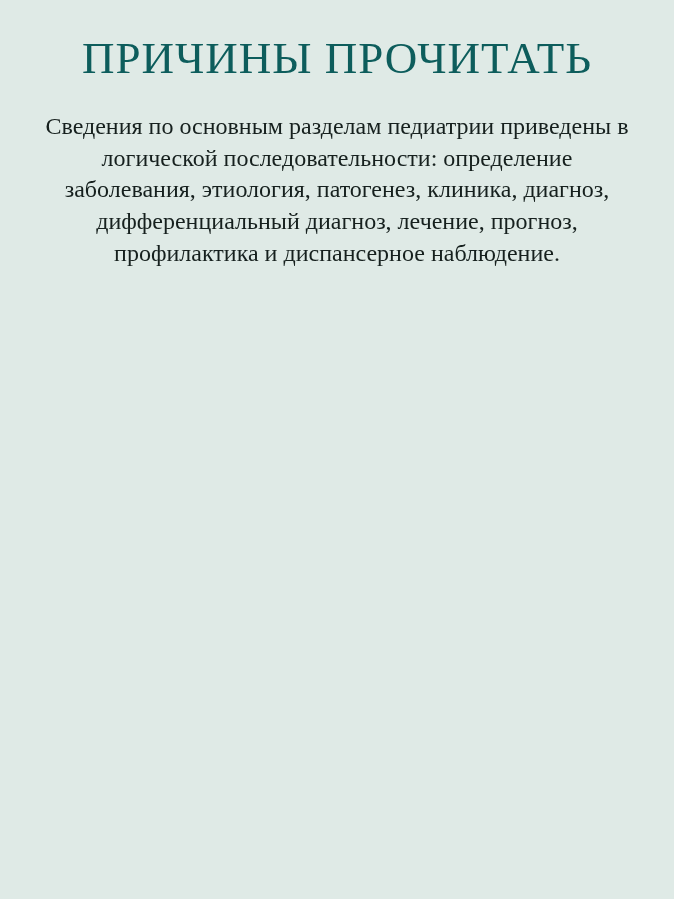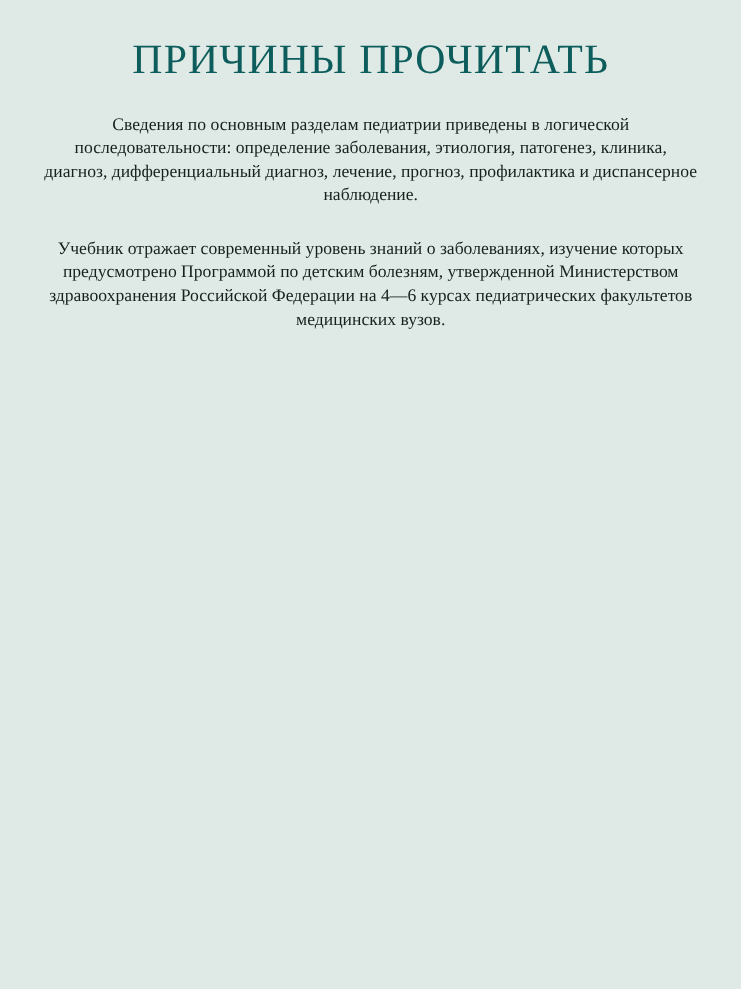--- a/index.html
+++ b/index.html
@@ -29,30 +29,30 @@
   }
   .title-line {
     color: #0d5d5c;
     font-family: "Liberation Serif", serif;
     font-weight: 400;
     letter-spacing: 0.5px;
     line-height: 1.08;
     text-transform: uppercase;
   }
   .title-line-1 {
-    font-size: 38px;
+    font-size: 45px;
     letter-spacing: 1px;
   }
   .title-line-2 {
     font-size: 52px;
     letter-spacing: 1px;
   }
   .body-block {
     text-align: center;
-    font-size: 16px;
+    font-size: 24px;
     line-height: 1.33;
     color: #16201e;
     margin: 0 6px 24px 6px;
   }
   .body-block:last-child {
     margin-bottom: 0;
   }
   .p1 { margin-top: 2px; }
   .p2 { margin-top: 4px; }
   .p3 { margin-top: 4px; }
@@ -61,16 +61,15 @@
 <body>
 
 <div class="page">
 
   <div class="title-block">
     <div class="title-line title-line-1">Причины прочитать</div>
   </div>
 
   <div class="body-block p1">Сведения по основным разделам педиатрии приведены в логической последовательности: определение заболевания, этиология, патогенез, клиника, диагноз, дифференциальный диагноз, лечение, прогноз, профилактика и диспансерное наблюдение.</div>
 
-  <div class="body-block p2">Учебник отражает современный уровень знаний о заболеваниях, изучение которых предусмотрено Программой по детским болезням, утвержденной Министерством здравоохранения Российской Федерации на 4—6 курсах педиатрических факультетов медицинских вузов.</div>
 
 
 </div>
 
 </body></html>

